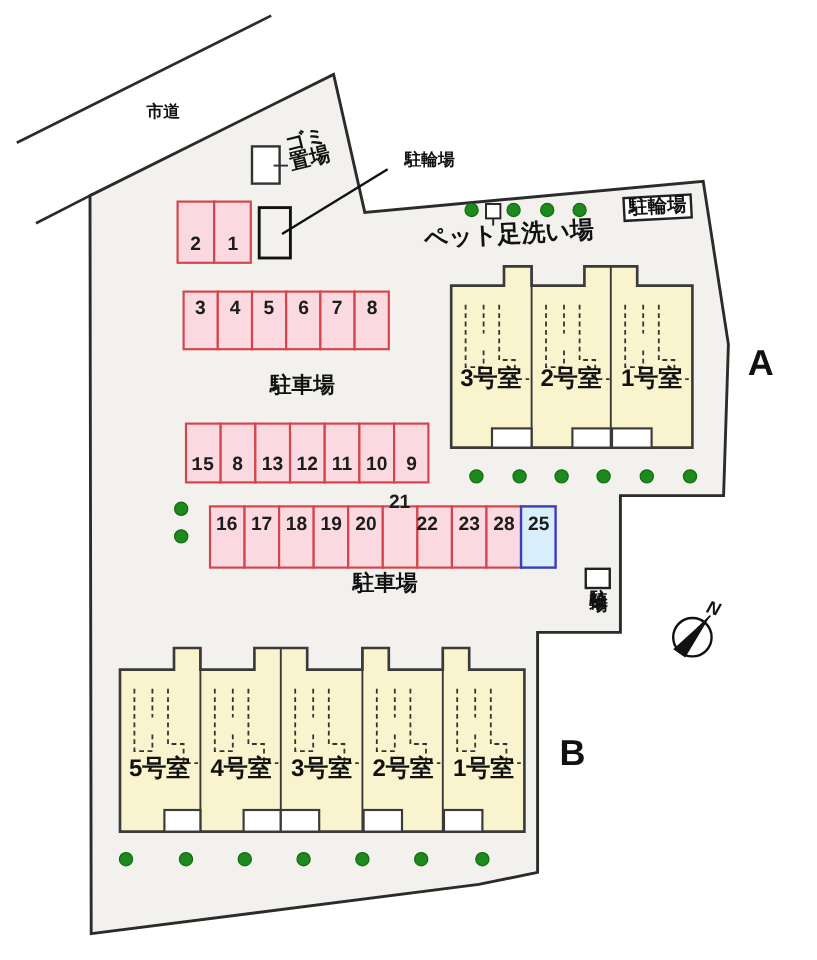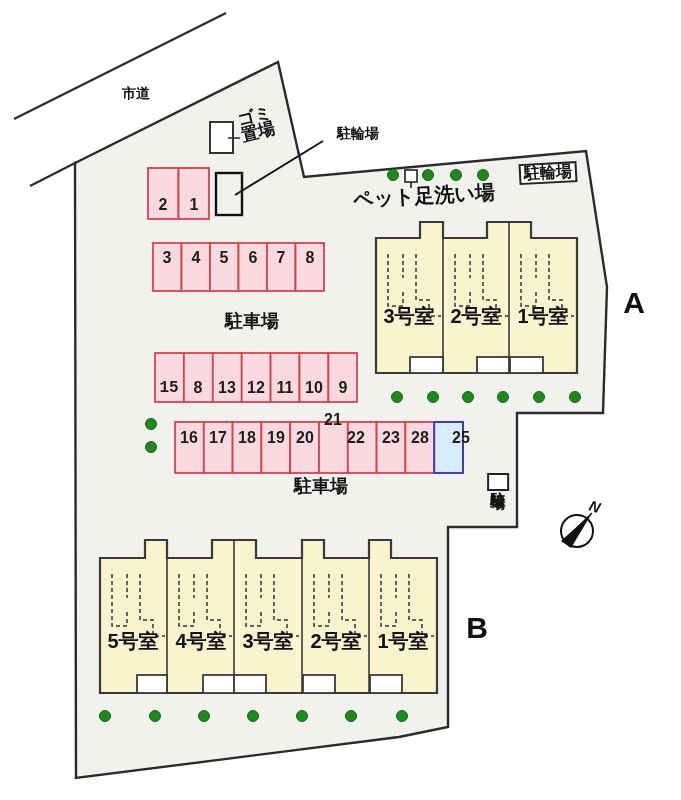--- a/index.html
+++ b/index.html
@@ -210,15 +210,15 @@
 
   <div class="lbl num" style="left:189px;top:438px;">16</div>
   <div class="lbl num" style="left:218px;top:438px;">17</div>
   <div class="lbl num" style="left:247px;top:438px;text-align:center;">18</div>
   <div class="lbl num" style="left:276px;top:438px;">19</div>
   <div class="lbl num" style="left:305px;top:438px;">20</div>
   <div class="lbl num" style="left:333px;top:420px;">21</div>
   <div class="lbl num" style="left:356px;top:438px;">22</div>
   <div class="lbl num" style="left:391px;top:438px;">23</div>
   <div class="lbl num" style="left:420px;top:438px;">28</div>
-  <div class="lbl num" style="left:449px;top:438px;margin-left:12px;">25</div>
+  <div class="lbl num" style="left:449px;top:438px;">25</div>
 
 </div>
 
 </body></html>

